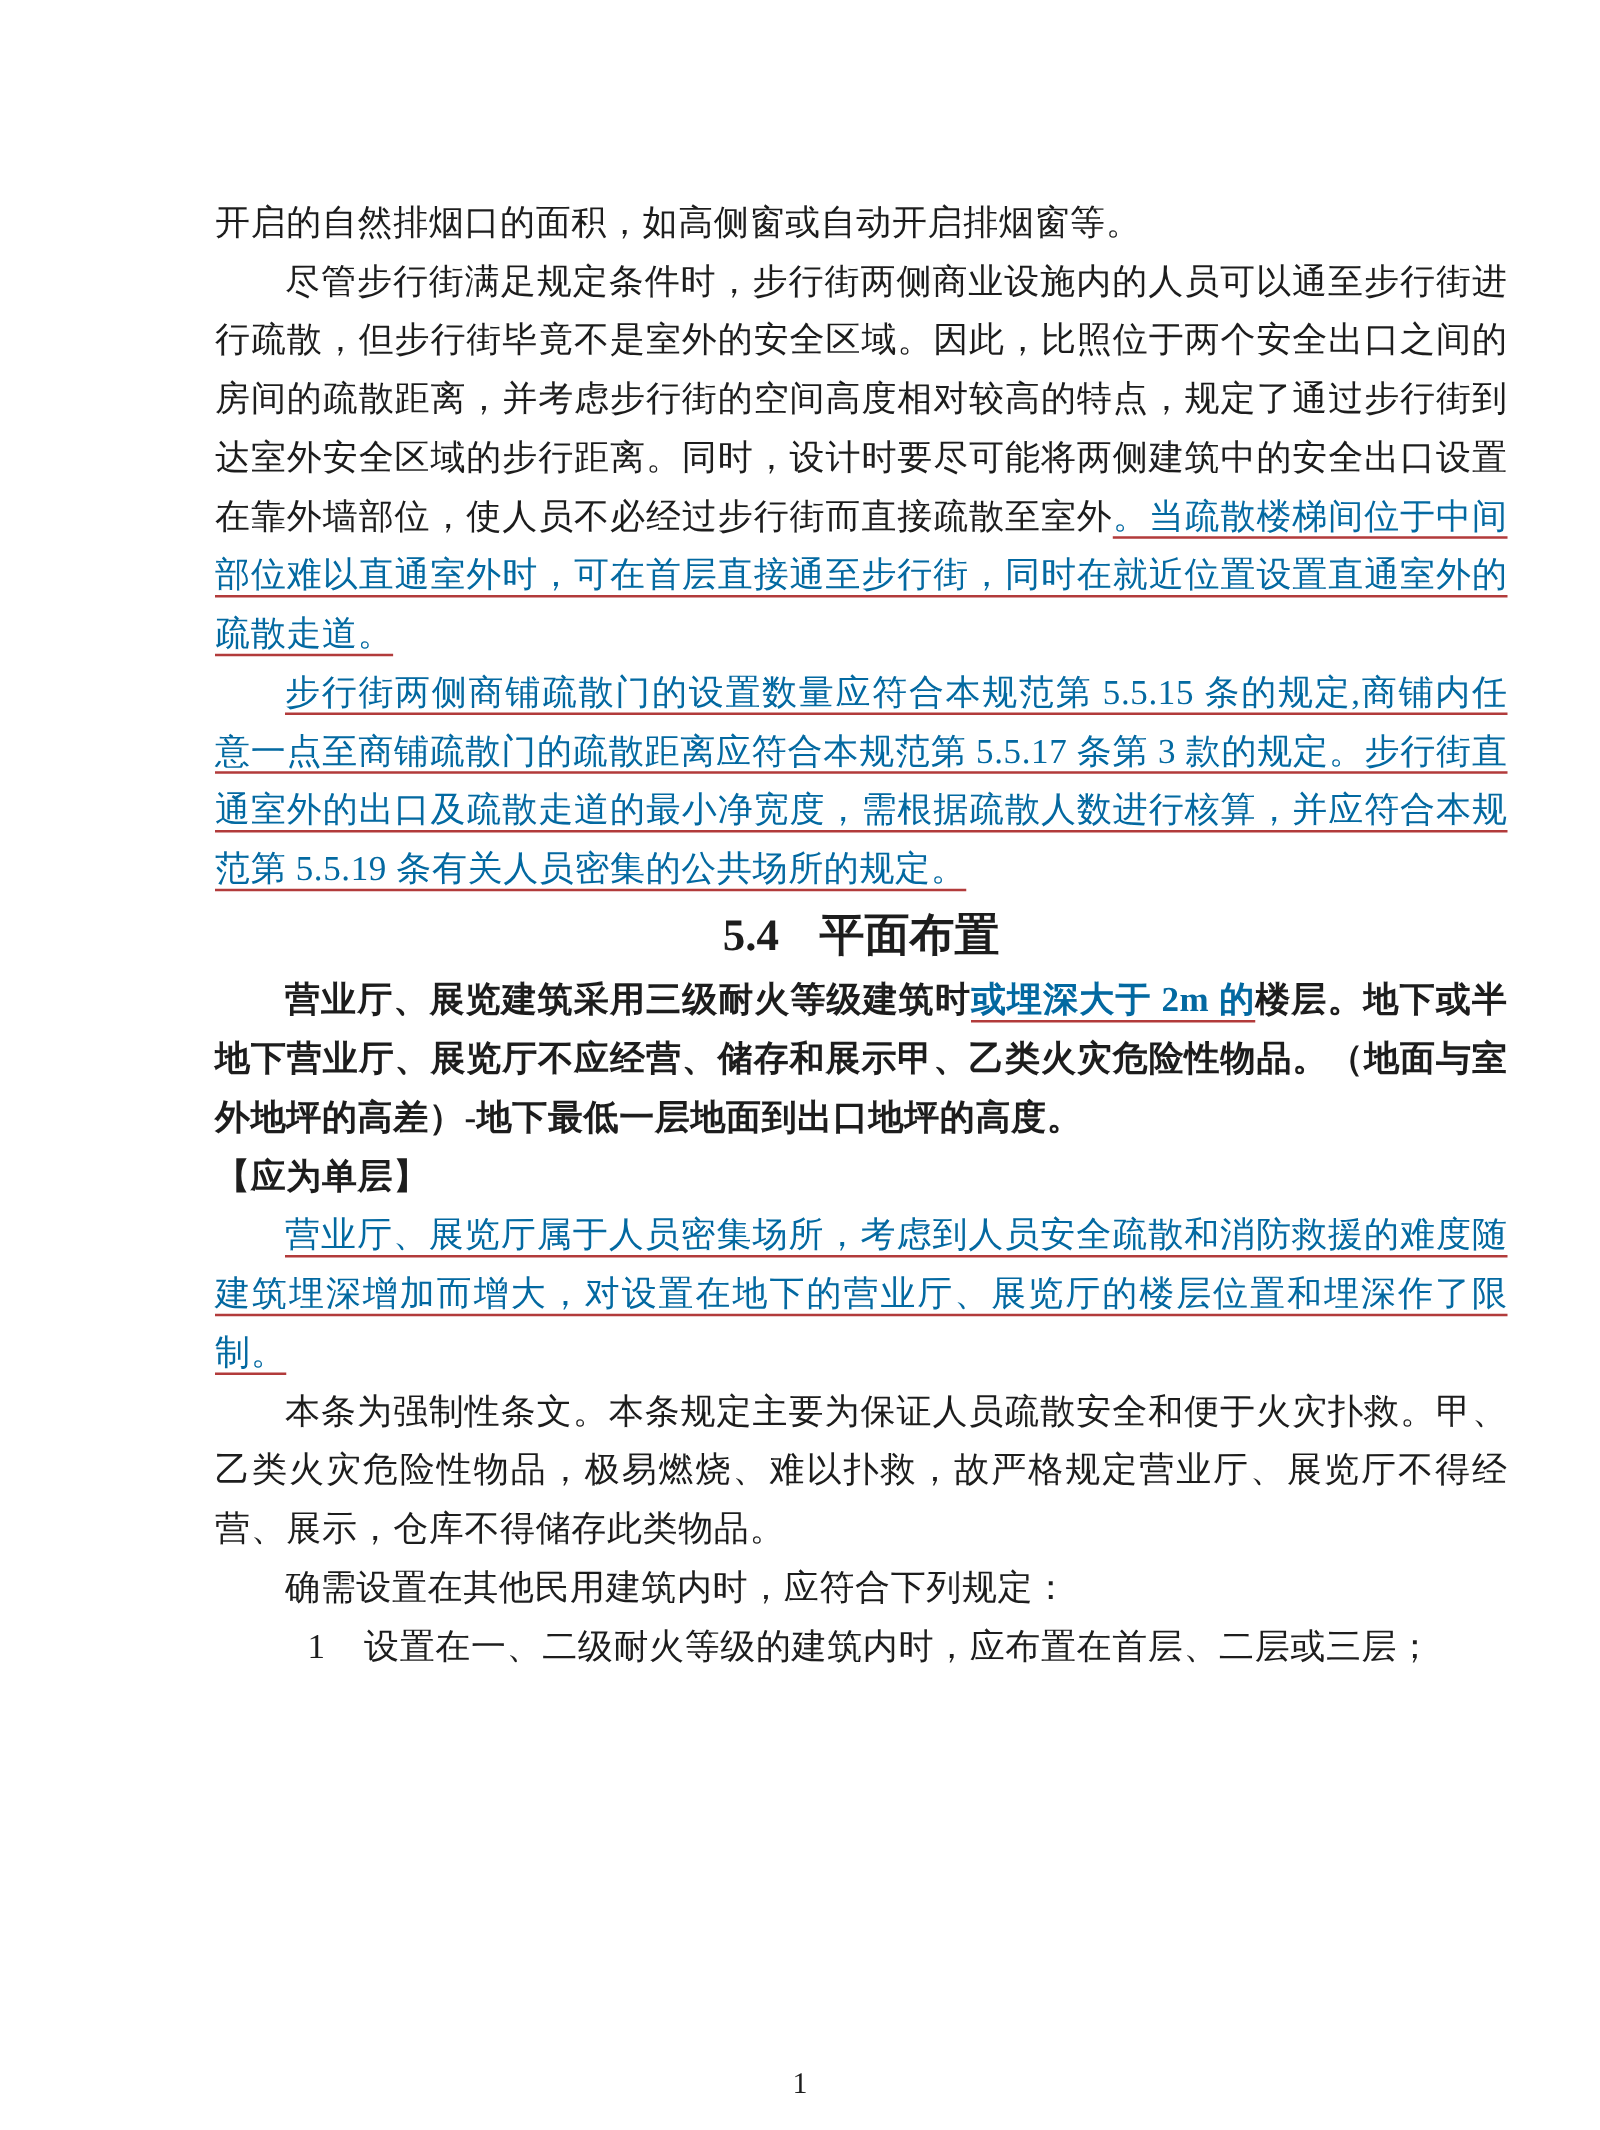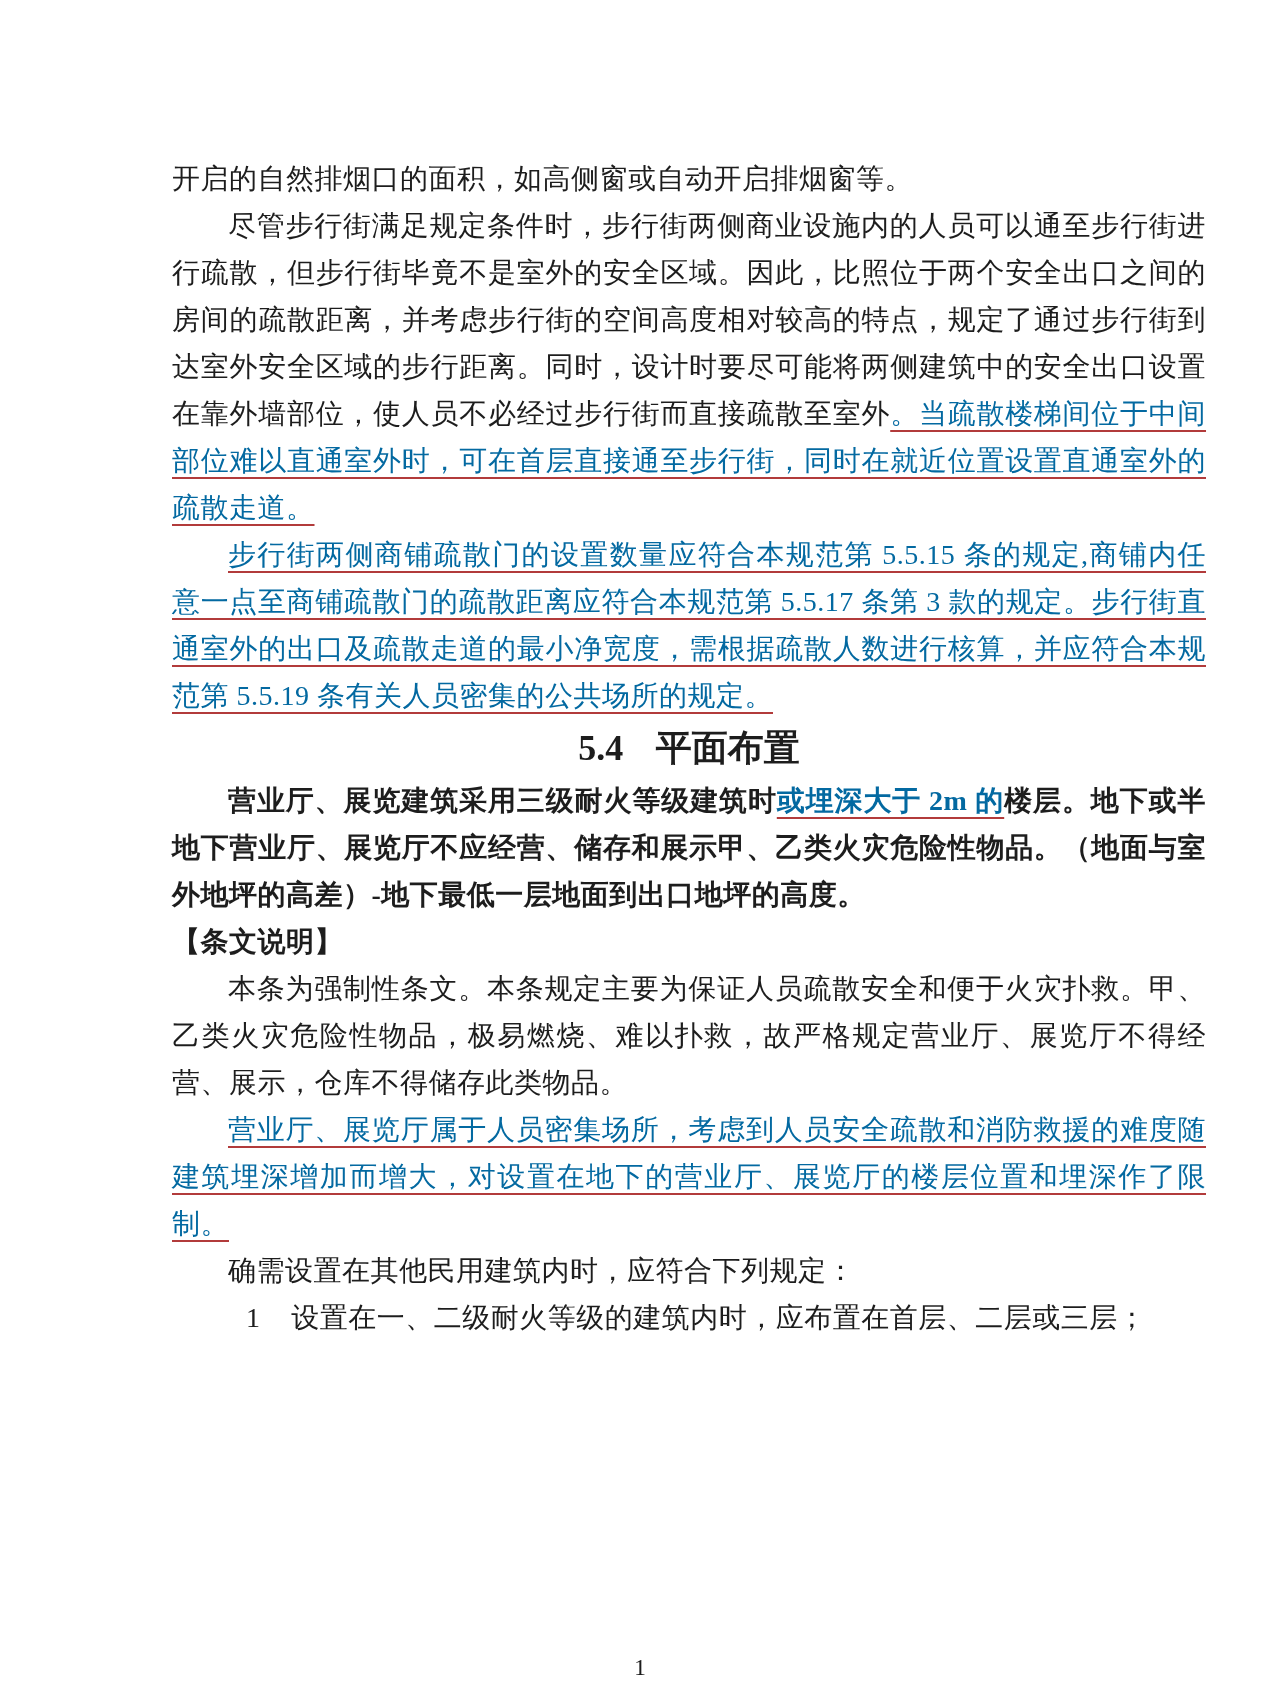--- a/index.html
+++ b/index.html
@@ -78,25 +78,25 @@
 
   <p class="body-text indent"><span>尽管步行街满足规定条件时，步行街两侧商业设施内的人员可以通至步行街进行疏散，但步行街毕竟不是室外的安全区域。因此，比照位于两个安全出口之间的房间的疏散距离，并考虑步行街的空间高度相对较高的特点，规定了通过步行街到达室外安全区域的步行距离。同时，设计时要尽可能将两侧建筑中的安全出口设置在靠外墙部位，使人员不必经过步行街而直接疏散至室外</span><span class="ins">。当疏散楼梯间位于中间部位难以直通室外时，可在首层直接通至步行街，同时在就近位置设置直通室外的疏散走道。</span></p>
 
   <p class="body-text indent"><span class="ins">步行街两侧商铺疏散门的设置数量应符合本规范第 5.5.15 条的规定,商铺内任意一点至商铺疏散门的疏散距离应符合本规范第 5.5.17 条第 3 款的规定。步行街直通室外的出口及疏散走道的最小净宽度，需根据疏散人数进行核算，并应符合本规范第 5.5.19 条有关人员密集的公共场所的规定。</span></p>
 
   <div class="section-heading"><span>5.4</span><span class="heading-gap"></span><span>平面布置</span></div>
 
 
   <p class="body-text bold indent"><span>营业厅、展览建筑采用三级耐火等级建筑时</span><span class="ins">或埋深大于 2m 的</span><span>楼层。地下或半地下营业厅、展览厅不应经营、储存和展示甲、乙类火灾危险性物品。（地面与室外地坪的高差）-地下最低一层地面到出口地坪的高度。</span></p>
 
-  <p class="body-text bold"><span>【条文说明】</span></p>
+  <p class="body-text bold"><span>【应为单层】</span></p>
+
+  <p class="body-text indent"><span class="ins">营业厅、展览厅属于人员密集场所，考虑到人员安全疏散和消防救援的难度随建筑埋深增加而增大，对设置在地下的营业厅、展览厅的楼层位置和埋深作了限制。</span></p>
 
   <p class="body-text indent"><span>本条为强制性条文。本条规定主要为保证人员疏散安全和便于火灾扑救。甲、乙类火灾危险性物品，极易燃烧、难以扑救，故严格规定营业厅、展览厅不得经营、展示，仓库不得储存此类物品。</span></p>
-
-  <p class="body-text indent"><span class="ins">营业厅、展览厅属于人员密集场所，考虑到人员安全疏散和消防救援的难度随建筑埋深增加而增大，对设置在地下的营业厅、展览厅的楼层位置和埋深作了限制。</span></p>
 
 
   <p class="body-text indent"><span>确需设置在其他民用建筑内时，应符合下列规定：</span></p>
 
   <p class="list-item"><span class="list-num">1</span><span>设置在一、二级耐火等级的建筑内时，应布置在首层、二层或三层；</span></p>
 
   <div class="page-number">1</div>
 
 </div>
 

